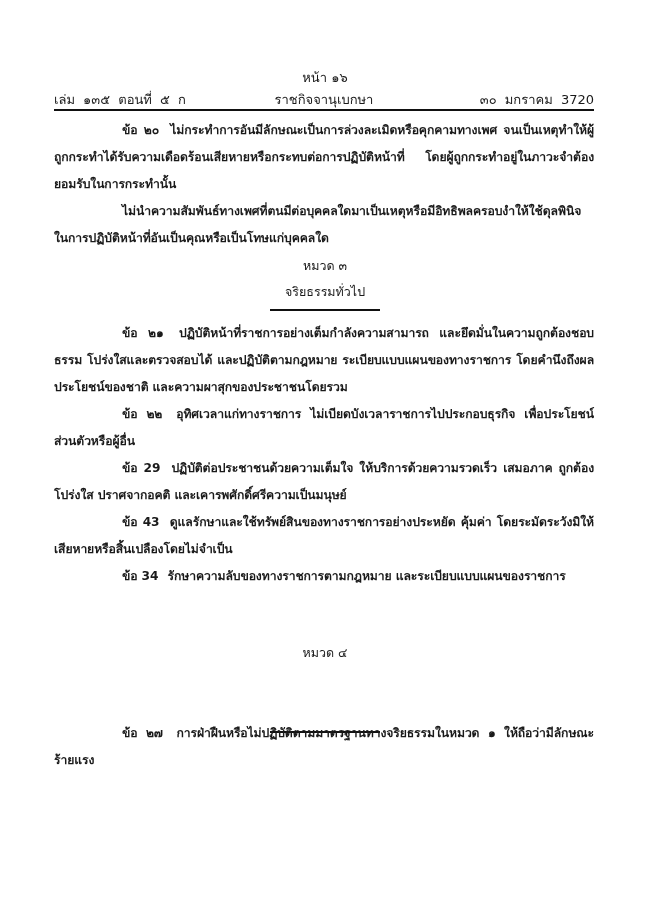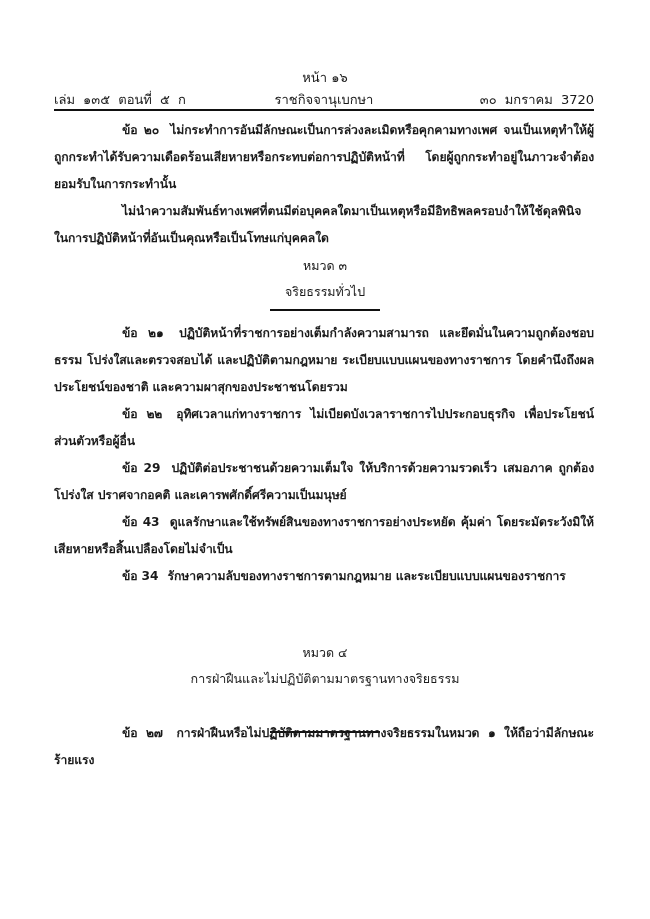--- a/index.html
+++ b/index.html
@@ -106,21 +106,20 @@
   <div class="body-text" style="top:320px;">
     <p class="para"><span class="num">ข้อ ๒๑</span> <span>ปฏิบัติหน้าที่ราชการอย่างเต็มกำลังความสามารถ และยึดมั่นในความถูกต้องชอบธรรม โปร่งใสและตรวจสอบได้ และปฏิบัติตามกฎหมาย ระเบียบแบบแผนของทางราชการ โดยคำนึงถึงผลประโยชน์ของชาติ และความผาสุกของประชาชนโดยรวม</span></p>
     <p class="para"><span class="num">ข้อ ๒๒</span> <span>อุทิศเวลาแก่ทางราชการ ไม่เบียดบังเวลาราชการไปประกอบธุรกิจ เพื่อประโยชน์ส่วนตัวหรือผู้อื่น</span></p>
     <p class="para"><span class="num">ข้อ 29</span> <span>ปฏิบัติต่อประชาชนด้วยความเต็มใจ ให้บริการด้วยความรวดเร็ว เสมอภาค ถูกต้อง โปร่งใส ปราศจากอคติ และเคารพศักดิ์ศรีความเป็นมนุษย์</span></p>
     <p class="para"><span class="num">ข้อ 43</span> <span>ดูแลรักษาและใช้ทรัพย์สินของทางราชการอย่างประหยัด คุ้มค่า โดยระมัดระวังมิให้เสียหายหรือสิ้นเปลืองโดยไม่จำเป็น</span></p>
     <p class="para"><span class="num">ข้อ 34</span> <span>รักษาความลับของทางราชการตามกฎหมาย และระเบียบแบบแผนของราชการ</span></p>
   </div>
 
   <div class="section" style="top:640px;">
     <span class="sec-no">หมวด ๔</span>
-    <span class="sec-title">การฝ่าฝืนและไม่ปฏิบัติตามมาตรฐานทางจริยธรรม</span>
   </div>
   <div class="sec-rule" style="top:731px; left:270px; width:110px;"></div>
 
   <div class="body-text" style="top:720px;">
     <p class="para"><span class="num">ข้อ ๒๗</span> <span>การฝ่าฝืนหรือไม่ปฏิบัติตามมาตรฐานทางจริยธรรมในหมวด ๑ ให้ถือว่ามีลักษณะร้ายแรง</span></p>
   </div>
 
 </div>
 
 </body></html>

